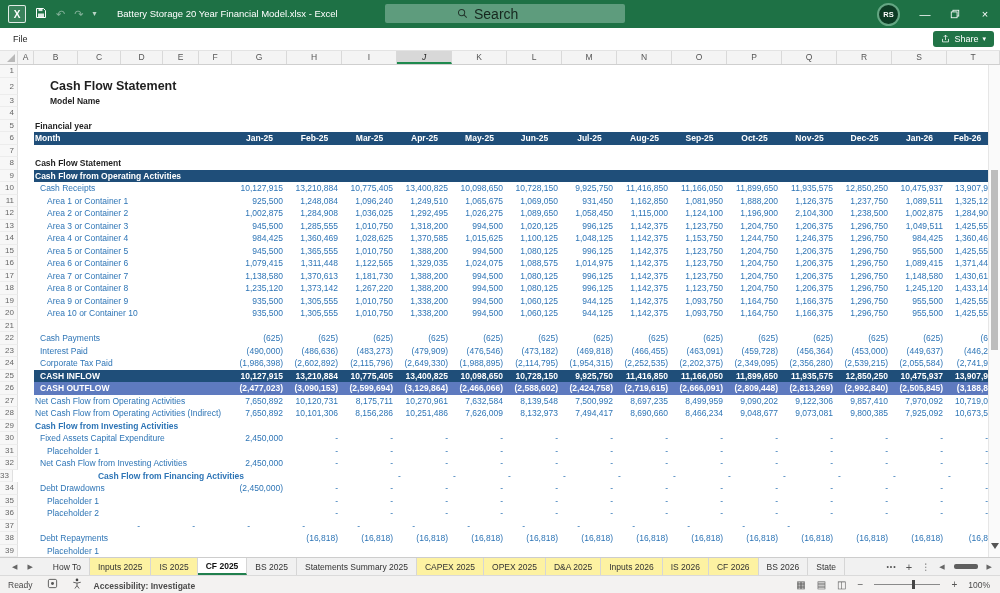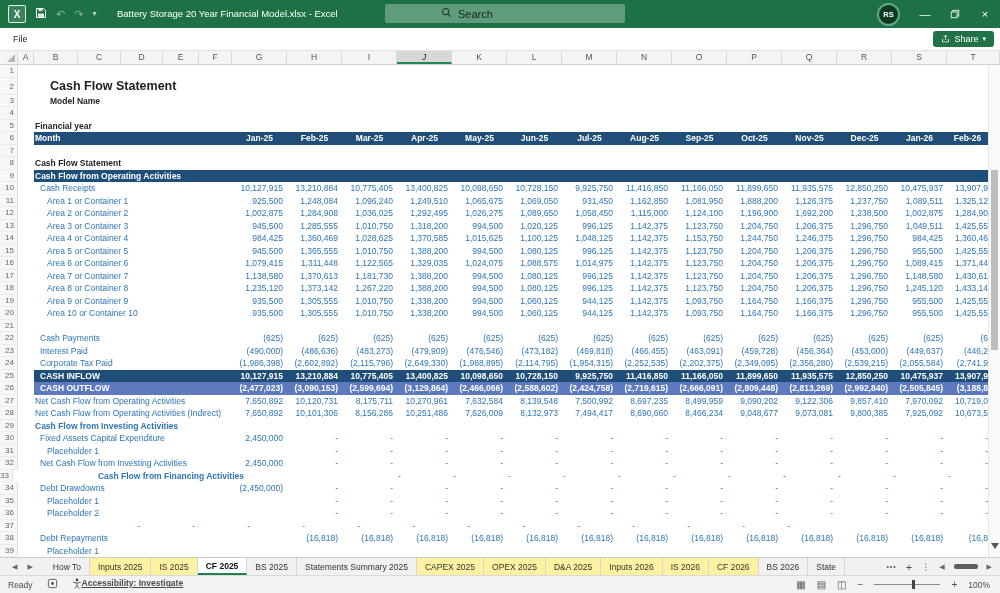--- a/index.html
+++ b/index.html
@@ -9,21 +9,21 @@
   
   .titlebar{position:absolute;top:0;left:0;width:1000px;height:28px;background:#1E7145;color:#fff;}
   .qat{position:absolute;left:8px;top:0;height:28px;display:flex;align-items:center;gap:9px;}
   .xlogo{width:16px;height:16px;border:1px solid rgba(255,255,255,.85);border-radius:2px;
          display:flex;align-items:center;justify-content:center;font-size:10px;font-weight:bold;color:#fff;background:rgba(255,255,255,.12);}
   .qbtn{font-size:11px;line-height:28px;color:#fff;}
   .dim{opacity:.45;}
   .qsmall{font-size:8px;opacity:.7;}
   .tb-title{position:absolute;left:117px;top:0;height:28px;line-height:28px;font-size:9.5px;color:#fff;white-space:nowrap;}
   .searchbox{position:absolute;left:385px;top:4px;width:240px;height:19px;background:#5E9C7D;border-radius:2px;
-             display:flex;align-items:center;gap:6px;padding-left:56px;box-sizing:border-box;font-size:11px;color:#16271e;}
+             display:flex;align-items:center;gap:6px;padding-left:72px;box-sizing:border-box;font-size:14px;color:#16271e;}
   .tb-right{position:absolute;right:0;top:0;height:28px;display:flex;align-items:center;}
   .avatar{width:19px;height:19px;border-radius:50%;background:#0C3B24;border:2px solid #64a683;
           display:flex;align-items:center;justify-content:center;font-size:7.5px;font-weight:bold;margin-right:10px;}
   .winbtn{width:30px;height:28px;display:flex;align-items:center;justify-content:center;font-size:11px;color:#fff;}
 
   
   .menubar{position:absolute;top:28px;left:0;width:1000px;height:22px;background:#ffffff;}
   .mtabs{display:flex;height:22px;padding-left:4px;flex-direction:column;}
   .mtab{padding:0 9px;line-height:22px;font-size:9px;color:#262626;white-space:nowrap;}
   .share-btn{position:absolute;right:6px;top:3px;height:16px;background:#217346;color:#fff;border-radius:3px;
@@ -76,21 +76,21 @@
   .dots{font-size:7px;letter-spacing:1px;}
   .plus{font-size:11px;}
   .vdots{font-size:9px;}
   .harr{font-size:7px;color:#666;}
   .hthumb{display:inline-block;width:24px;height:5px;background:#5f5f5f;border-radius:2px;}
 
   
   .statusbar{position:absolute;top:575px;left:0;width:1000px;height:18px;background:#f3f2f1;border-top:1px solid #dadada;
              box-sizing:border-box;display:flex;align-items:center;font-size:8.5px;color:#4a4a4a;}
   .sb-left{display:flex;align-items:center;gap:14px;padding-left:8px;}
-  .sb-acc{display:flex;align-items:flex-start;gap:0;font-weight:bold;text-decoration:underline;}
+  .sb-acc{display:flex;align-items:flex-end;gap:12px;font-weight:bold;}
   .sb-right{margin-left:auto;display:flex;align-items:center;gap:11px;padding-right:10px;}
   .viewico{font-size:10px;color:#5a5a5a;}
   .ztrack{display:inline-block;width:66px;height:1px;background:#8a8a8a;position:relative;}
   .zthumb{position:absolute;left:38px;top:-4px;width:3px;height:9px;background:#444;}
   .zsign{font-size:10px;color:#555;}
 </style>
 </head>
 <body>
 
 <div class="titlebar">
@@ -310,21 +310,21 @@
         <div class="cell c-num">1,002,875</div>
         <div class="cell c-num">1,284,908</div>
         <div class="cell c-num">1,036,025</div>
         <div class="cell c-num">1,292,495</div>
         <div class="cell c-num">1,026,275</div>
         <div class="cell c-num">1,089,650</div>
         <div class="cell c-num">1,058,450</div>
         <div class="cell c-num">1,115,000</div>
         <div class="cell c-num">1,124,100</div>
         <div class="cell c-num">1,196,900</div>
-        <div class="cell c-num">1,692,200</div>
+        <div class="cell c-num">2,104,300</div>
         <div class="cell c-num">1,238,500</div>
         <div class="cell c-num">1,002,875</div>
         <div class="cell c-num tcell">1,284,90</div>
       </div>
     </div>
     <div class="grow" style="height: 12.5px; line-height: 12.5px;">
       <div class="gut">13</div>
       <div class="acol"></div>
       <div class="rowbody">
         <div class="lbl c-item" style="padding-left: 13px;">Area 3 or Container 3</div>

